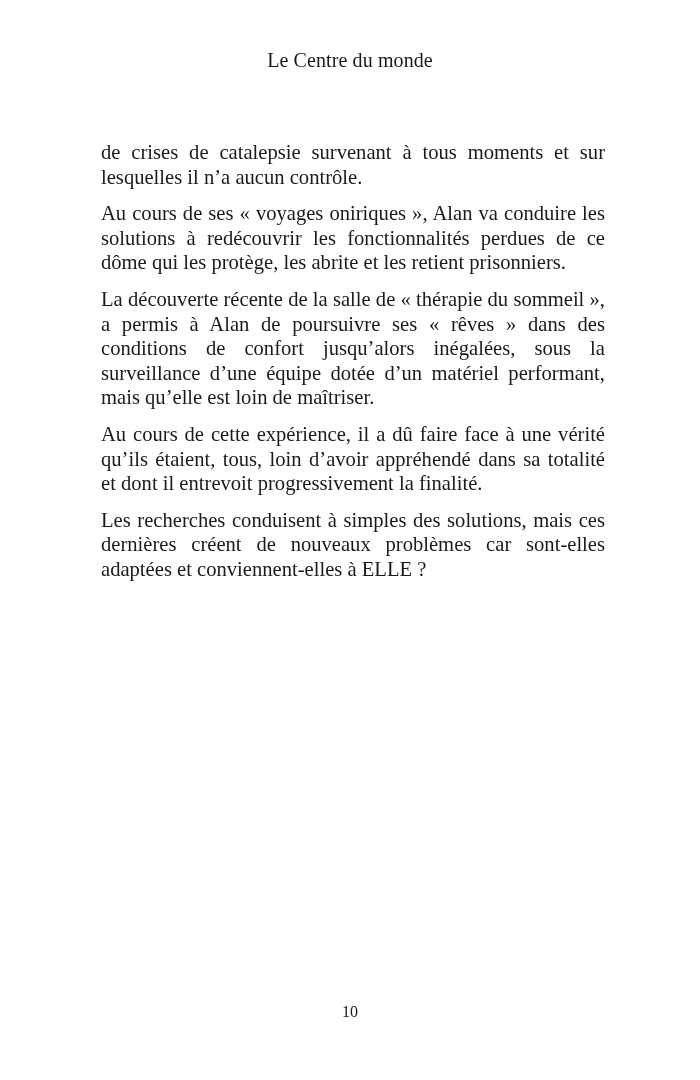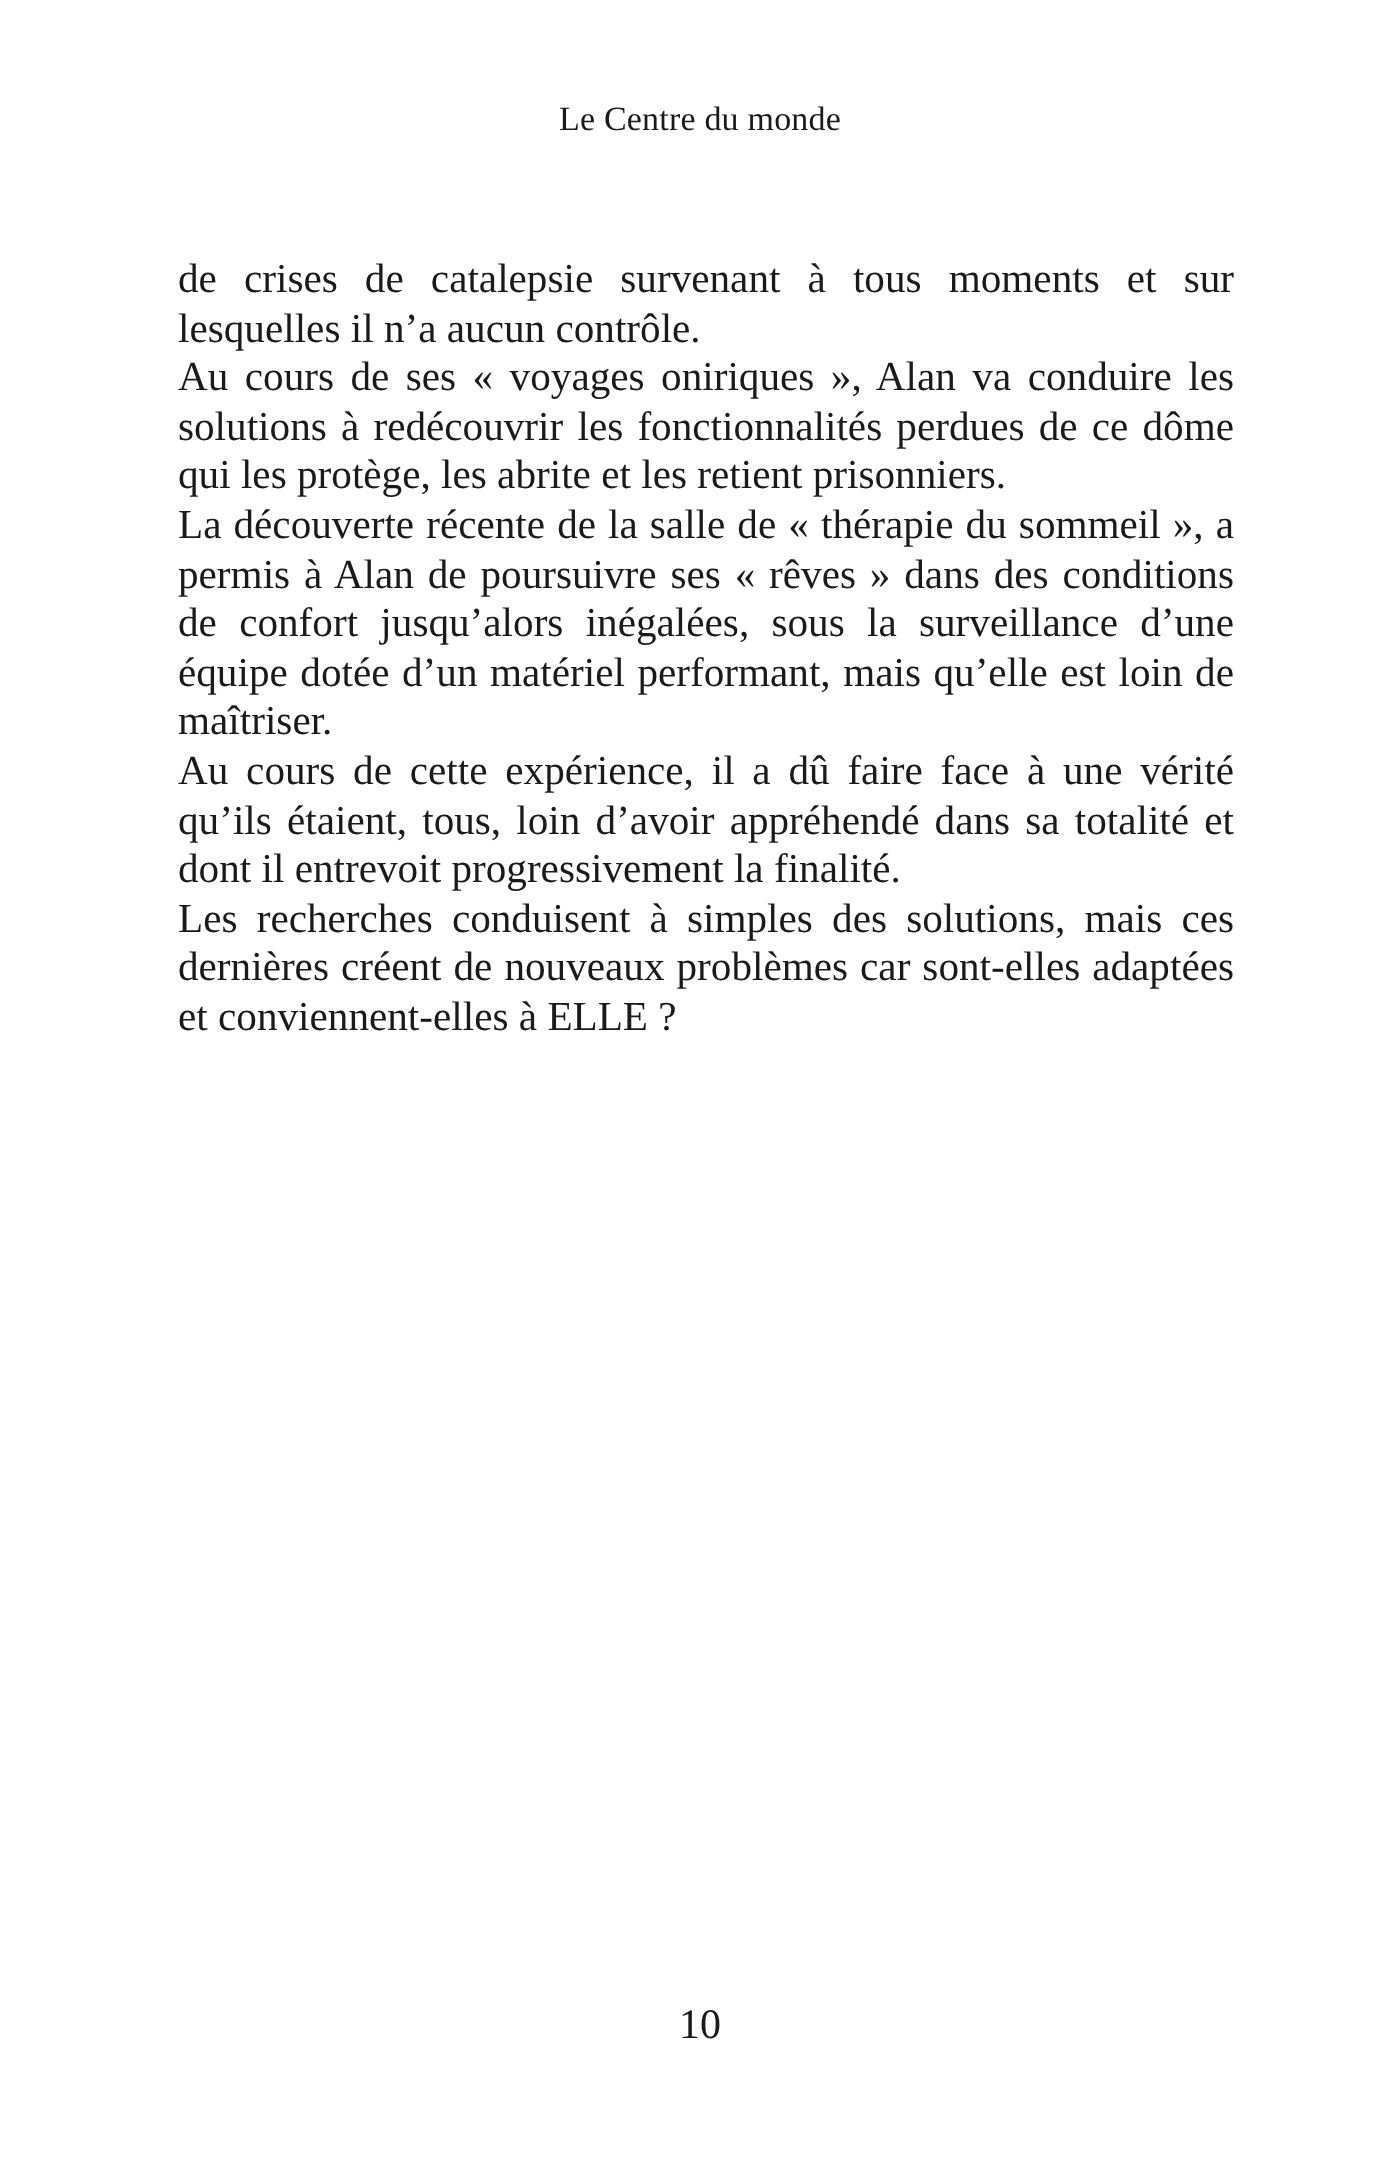--- a/index.html
+++ b/index.html
@@ -14,46 +14,46 @@
     overflow: hidden;
     color: #1a1a1a;
     font-family: "Liberation Serif", "DejaVu Serif", serif;
   }
   .running-header {
     position: absolute;
     top: 50px;
     left: 0;
     width: 700px;
     text-align: center;
-    font-size: 17px;
+    font-size: 20px;
     line-height: 20px;
     letter-spacing: 0.1px;
   }
   .body-text {
     position: absolute;
     top: 128px;
     left: 89px;
     width: 528px;
     font-size: 20.6px;
     line-height: 24.6px;
     text-align: justify;
     hyphens: none;
   }
   .para {
-    margin: 0;
+    margin: 12px;
     padding: 0;
     text-indent: 0;
   }
   .page-number {
     position: absolute;
     top: 1002px;
     left: 0;
     width: 700px;
     text-align: center;
-    font-size: 21px;
+    font-size: 16px;
     line-height: 20px;
   }
 </style>
 </head>
 <body>
 
 <div class="running-header">Le Centre du monde</div>
 
 <div class="body-text">
   <p class="para">de crises de catalepsie survenant à tous moments et sur lesquelles il n’a aucun contrôle.</p>

